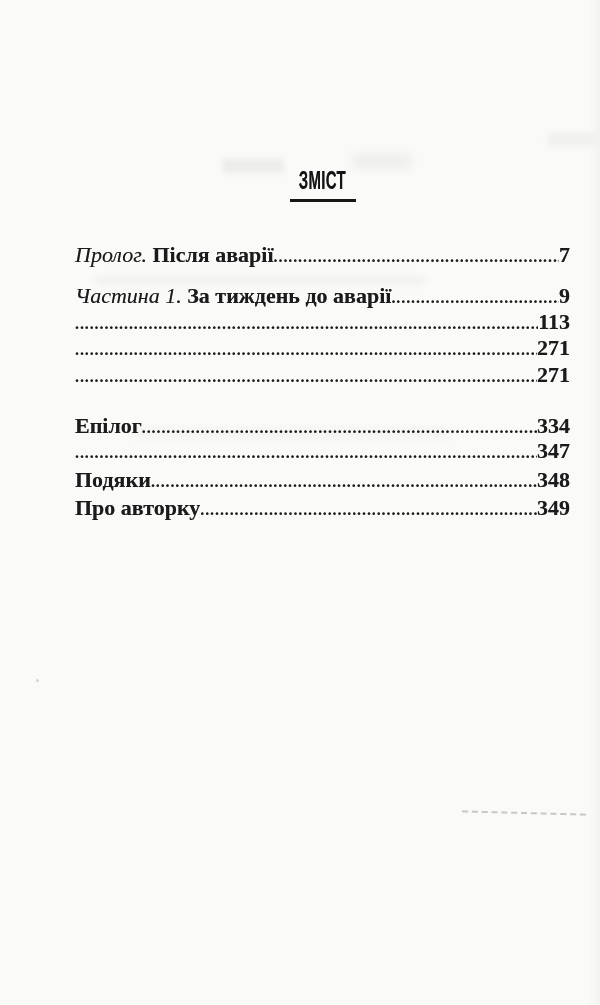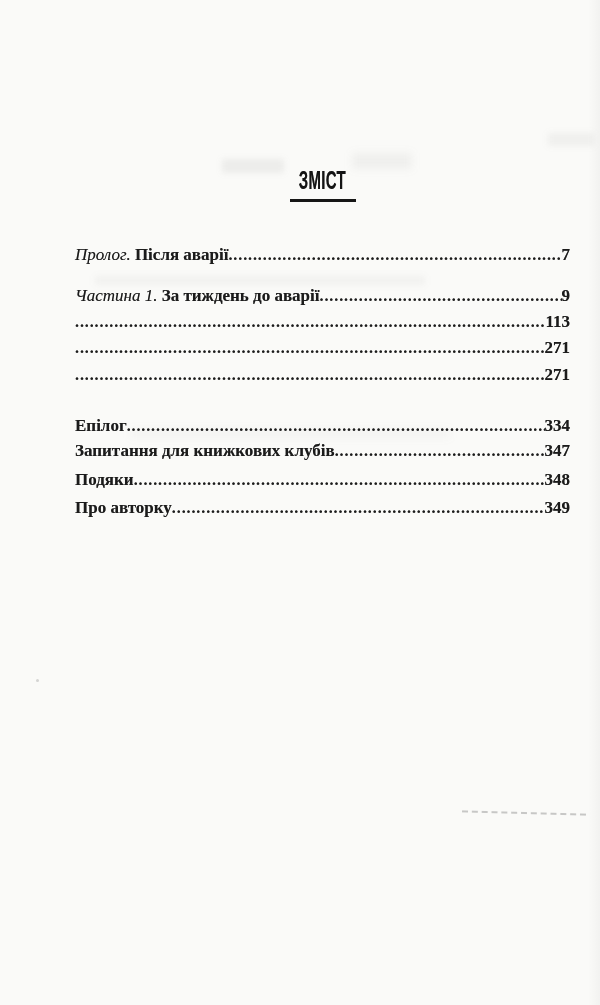--- a/index.html
+++ b/index.html
@@ -25,22 +25,22 @@
     font-weight:700; font-size:25px; line-height:25px;
     display:inline-block; transform:scaleX(0.60); transform-origin:50% 50%;
     letter-spacing:0.5px; color:#141414;
     text-shadow:0 0 0.5px rgba(20,20,20,0.55);
   }
   .title-rule { width:66px; height:3px; background:#161616; margin:6px auto 0; }
 
   
   .toc-row {
     position:absolute; left:75px; right:30px; height:20px;
-    display:flex; align-items:flex-end;
-    font-size:17px; line-height:20px;
+    display:flex; align-items:flex-start;
+    font-size:22px; line-height:20px;
     text-shadow:0 0 0.4px rgba(25,25,25,0.5);
   }
   .lbl { white-space:nowrap; flex:0 0 auto; }
   .lbl i { font-style:italic; font-weight:400; }
   .lbl b { font-weight:700; }
   .dots { flex:1 1 auto; overflow:hidden; white-space:nowrap; min-width:8px; }
   .dots::after {
     content:"......................................................................................................................................................................";
     font-weight:700; letter-spacing:0.9px; font-size:16px;
   }
@@ -104,21 +104,20 @@
         <span class="pg">271</span>
     </div>
 
     <div class="toc-row" style="top:416px">
       <span class="lbl"><i></i><b>Епілог</b></span>
         <span class="dots"></span>
         <span class="pg">334</span>
     </div>
 
     <div class="toc-row" style="top:441px">
-      <span class="lbl"><i></i><b>Запитання для книжкових клубів</b></span>
         <span class="dots"></span>
         <span class="pg">347</span>
     </div>
 
     <div class="toc-row" style="top:470px">
       <span class="lbl"><i></i><b>Подяки</b></span>
         <span class="dots"></span>
         <span class="pg">348</span>
     </div>
 

